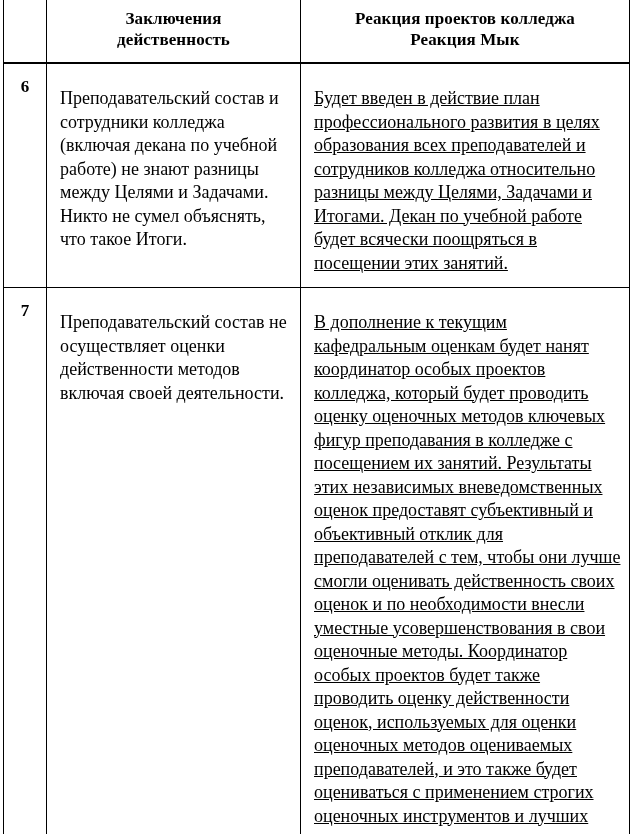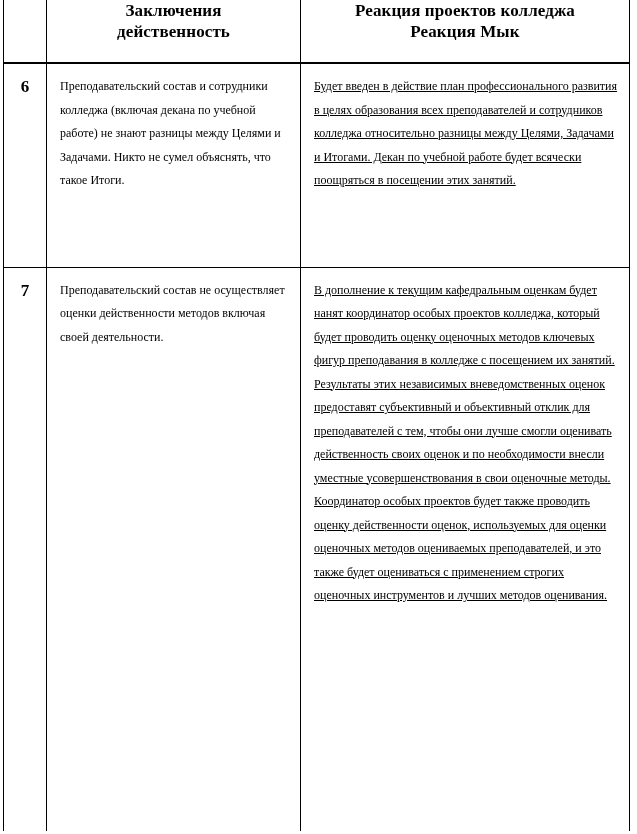--- a/index.html
+++ b/index.html
@@ -46,24 +46,24 @@
     padding: 0;
     vertical-align: middle;
   }
   thead tr.header-row th.th-num {
     border-left: 1.6px solid #000;
   }
 
   .header-cell-inner {
     height: 62px;
     display: flex;
-    align-items: flex-start;
+    align-items: flex-end;
     justify-content: center;
     box-sizing: border-box;
-    padding: 0 6px;
+    padding: 12px 6px;
   }
   .header-text {
     font-weight: bold;
     font-size: 17px;
     line-height: 21px;
     text-align: center;
     letter-spacing: 0.1px;
   }
   .header-text .ln { display: block; }
 
@@ -85,23 +85,23 @@
   .num-inner {
     font-weight: bold;
     font-size: 17px;
     line-height: 23.5px;
     padding-top: 11px;
     padding-bottom: 10px;
     text-align: center;
   }
 
   td.cell-text .text-inner {
-    font-size: 12px;
+    font-size: 18px;
     line-height: 23.5px;
-    padding: 11px 10px 12px 12px;
+    padding: 23px 10px 12px 12px;
     text-align: left;
     white-space: pre-line;
     hyphens: none;
   }
 
   td.cell-left .text-inner  { padding-left: 13px; padding-right: 8px; }
   td.cell-right .text-inner { padding-left: 13px; padding-right: 8px; text-decoration: underline; }
 
   
   tr.row-6 { height: 204px; }

